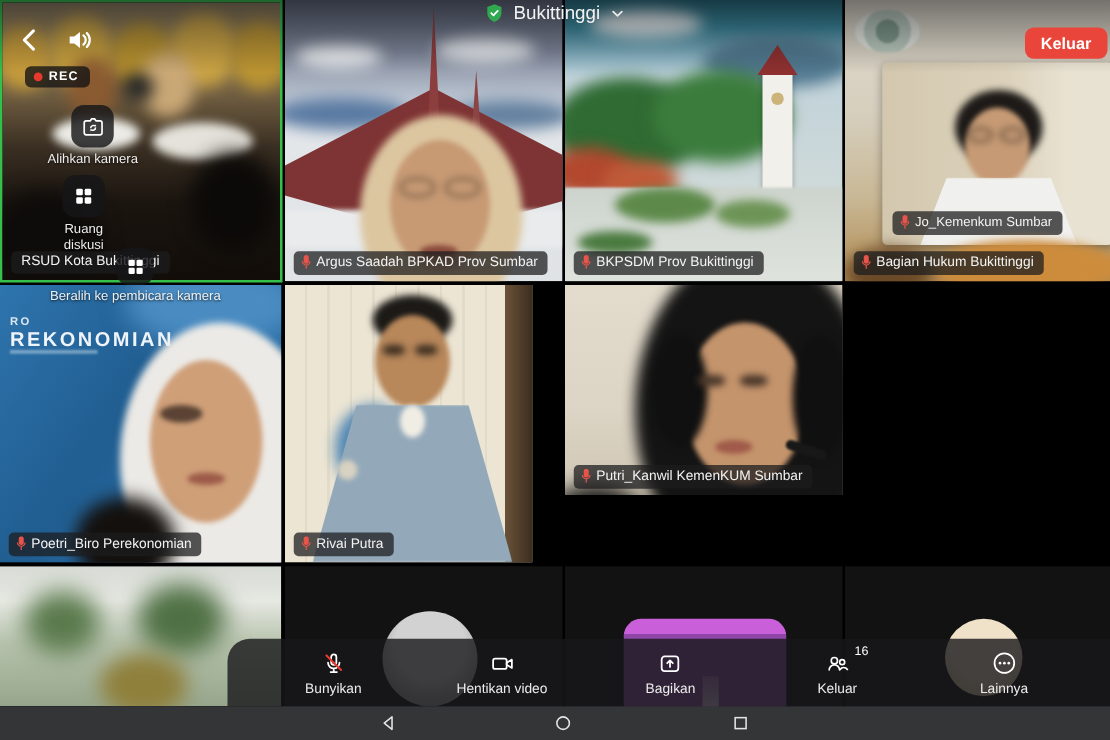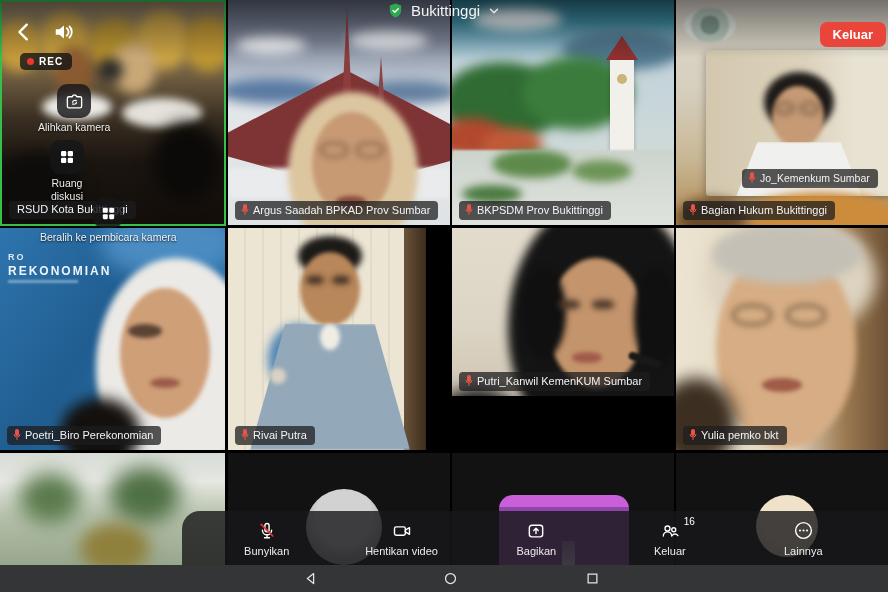--- a/index.html
+++ b/index.html
@@ -195,21 +195,21 @@
   <div class="tile t-r1c4">
     <div class="scene sc-law">
       <div class="vent"></div>
       <div class="inner-frame">
         <div style="position:absolute;inset:0;background:linear-gradient(90deg,#d3c8ae 0%,#dcd2bc 55%,#e8e2d2 80%);"></div>
         <div class="blob" style="left:58px;top:22px;width:70px;height:60px;background:#1d1a18;filter:blur(3px);"></div>
         <div class="blob" style="left:66px;top:36px;width:52px;height:62px;background:#c69a74;filter:blur(2px);"></div>
         <div class="soft" style="position:absolute;left:68px;top:52px;width:20px;height:12px;border:2px solid rgba(60,50,40,.8);border-radius:45%;"></div>
         <div class="soft" style="position:absolute;left:94px;top:52px;width:20px;height:12px;border:2px solid rgba(60,50,40,.8);border-radius:45%;"></div>
         <div style="position:absolute;left:28px;top:92px;width:130px;height:60px;background:#f0f0ee;clip-path:polygon(18% 0,82% 0,100% 100%,0 100%);filter:blur(1px);"></div>
-        <div class="name-label" style="left:8px;bottom:8px;font-size:10.5px;margin-left:28px;">
+        <div class="name-label" style="left:8px;bottom:8px;font-size:10.5px;">
           <svg class="mic-red" viewBox="0 0 8 12">
               <rect x="2" y="0" width="4" height="7" rx="2" fill="#e8534a"></rect>
               <path d="M1 5 a3 3 0 0 0 6 0 M4 8 v3" stroke="#e8534a" stroke-width="1" fill="none"></path>
             </svg>
           <span>Jo_Kemenkum Sumbar</span>
         </div>
       </div>
       <div class="blob" style="left:70px;top:192px;width:150px;height:44px;background:#cd8c3c;filter:blur(4px);"></div>
       <div class="blob" style="left:0px;top:198px;width:70px;height:40px;background:#6b4a28;filter:blur(6px);"></div>
     </div>
@@ -219,21 +219,21 @@
           <path d="M1 5 a3 3 0 0 0 6 0 M4 8 v3" stroke="#e8534a" stroke-width="1" fill="none"></path>
         </svg>
       <span>Bagian Hukum Bukittinggi</span>
     </div>
   </div>
 
   <div class="tile t-r2c1">
     <div class="scene sc-slide">
       <div class="blob" style="left:100px;top:-20px;width:140px;height:70px;background:#4a8cc2;filter:blur(10px);"></div>
       <div class="slide-frag" style="left:8px;top:24px;font-size:9px;opacity:.9;">RO</div>
-      <div class="slide-frag" style="left:8px;top:36px;font-size:12px;">REKONOMIAN</div>
+      <div class="slide-frag" style="left:8px;top:36px;font-size:16px;">REKONOMIAN</div>
       <div style="position:absolute;left:8px;top:52px;width:70px;height:3px;background:rgba(220,235,245,.45);filter:blur(1px);"></div>
 
       <div class="blob" style="left:96px;top:30px;width:160px;height:220px;background:#eceae6;filter:blur(3px);"></div>
       <div class="blob" style="left:120px;top:60px;width:90px;height:130px;background:#cf9f78;filter:blur(2px);"></div>
       <div class="blob" style="left:128px;top:96px;width:34px;height:14px;background:#5a4334;filter:blur(2px);"></div>
       <div class="blob" style="left:150px;top:150px;width:30px;height:10px;background:#9c5a48;filter:blur(2px);"></div>
       <div class="blob" style="left:60px;top:170px;width:80px;height:70px;background:#14100d;filter:blur(7px);"></div>
     </div>
     <div class="name-label">
       <svg class="mic-red" viewBox="0 0 8 12">
@@ -279,38 +279,20 @@
     </div>
     <div class="name-label">
       <svg class="mic-red" viewBox="0 0 8 12">
           <rect x="2" y="0" width="4" height="7" rx="2" fill="#e8534a"></rect>
           <path d="M1 5 a3 3 0 0 0 6 0 M4 8 v3" stroke="#e8534a" stroke-width="1" fill="none"></path>
         </svg>
       <span>Putri_Kanwil KemenKUM Sumbar</span>
     </div>
   </div>
 
-  <div class="tile t-r2c4">
-    <div class="scene sc-closeup">
-      <div class="blob" style="left:30px;top:-10px;width:170px;height:120px;background:#ddd3c0;filter:blur(8px);"></div>
-      <div class="blob" style="left:40px;top:20px;width:140px;height:200px;background:#d6ad84;filter:blur(3px);"></div>
-      <div class="blob" style="left:36px;top:-4px;width:150px;height:60px;background:#c4c0b6;filter:blur(5px);"></div>
-      <div class="soft" style="position:absolute;left:56px;top:76px;width:40px;height:22px;border:3px solid rgba(90,70,50,.8);border-radius:45%;"></div>
-      <div class="soft" style="position:absolute;left:110px;top:76px;width:40px;height:22px;border:3px solid rgba(90,70,50,.8);border-radius:45%;"></div>
-      <div class="blob" style="left:86px;top:150px;width:40px;height:14px;background:#a05a48;filter:blur(2px);"></div>
-      <div class="blob" style="left:-20px;top:150px;width:80px;height:90px;background:#3c2e20;filter:blur(8px);"></div>
-    </div>
-    <div class="name-label">
-      <svg class="mic-red" viewBox="0 0 8 12">
-          <rect x="2" y="0" width="4" height="7" rx="2" fill="#e8534a"></rect>
-          <path d="M1 5 a3 3 0 0 0 6 0 M4 8 v3" stroke="#e8534a" stroke-width="1" fill="none"></path>
-        </svg>
-      <span>Yulia pemko bkt</span>
-    </div>
-  </div>
 
   <div class="tile t-r3c1">
     <div class="scene sc-blur">
       <div class="blob" style="left:20px;top:20px;width:60px;height:50px;background:#5a7a4c;filter:blur(10px);"></div>
       <div class="blob" style="left:110px;top:14px;width:70px;height:56px;background:#4f7044;filter:blur(10px);"></div>
       <div class="blob" style="left:80px;top:70px;width:70px;height:50px;background:#8f803c;filter:blur(8px);"></div>
     </div>
   </div>
   <div class="tile t-r3c2 sc-dark">
     <div class="avatar-circle" style="left:78px;top:36px;width:76px;height:76px;background:radial-gradient(circle at 50% 35%,#d2d2d2 0 45%,#a8a8a8 70%,#8c8c8c 100%);"></div>

